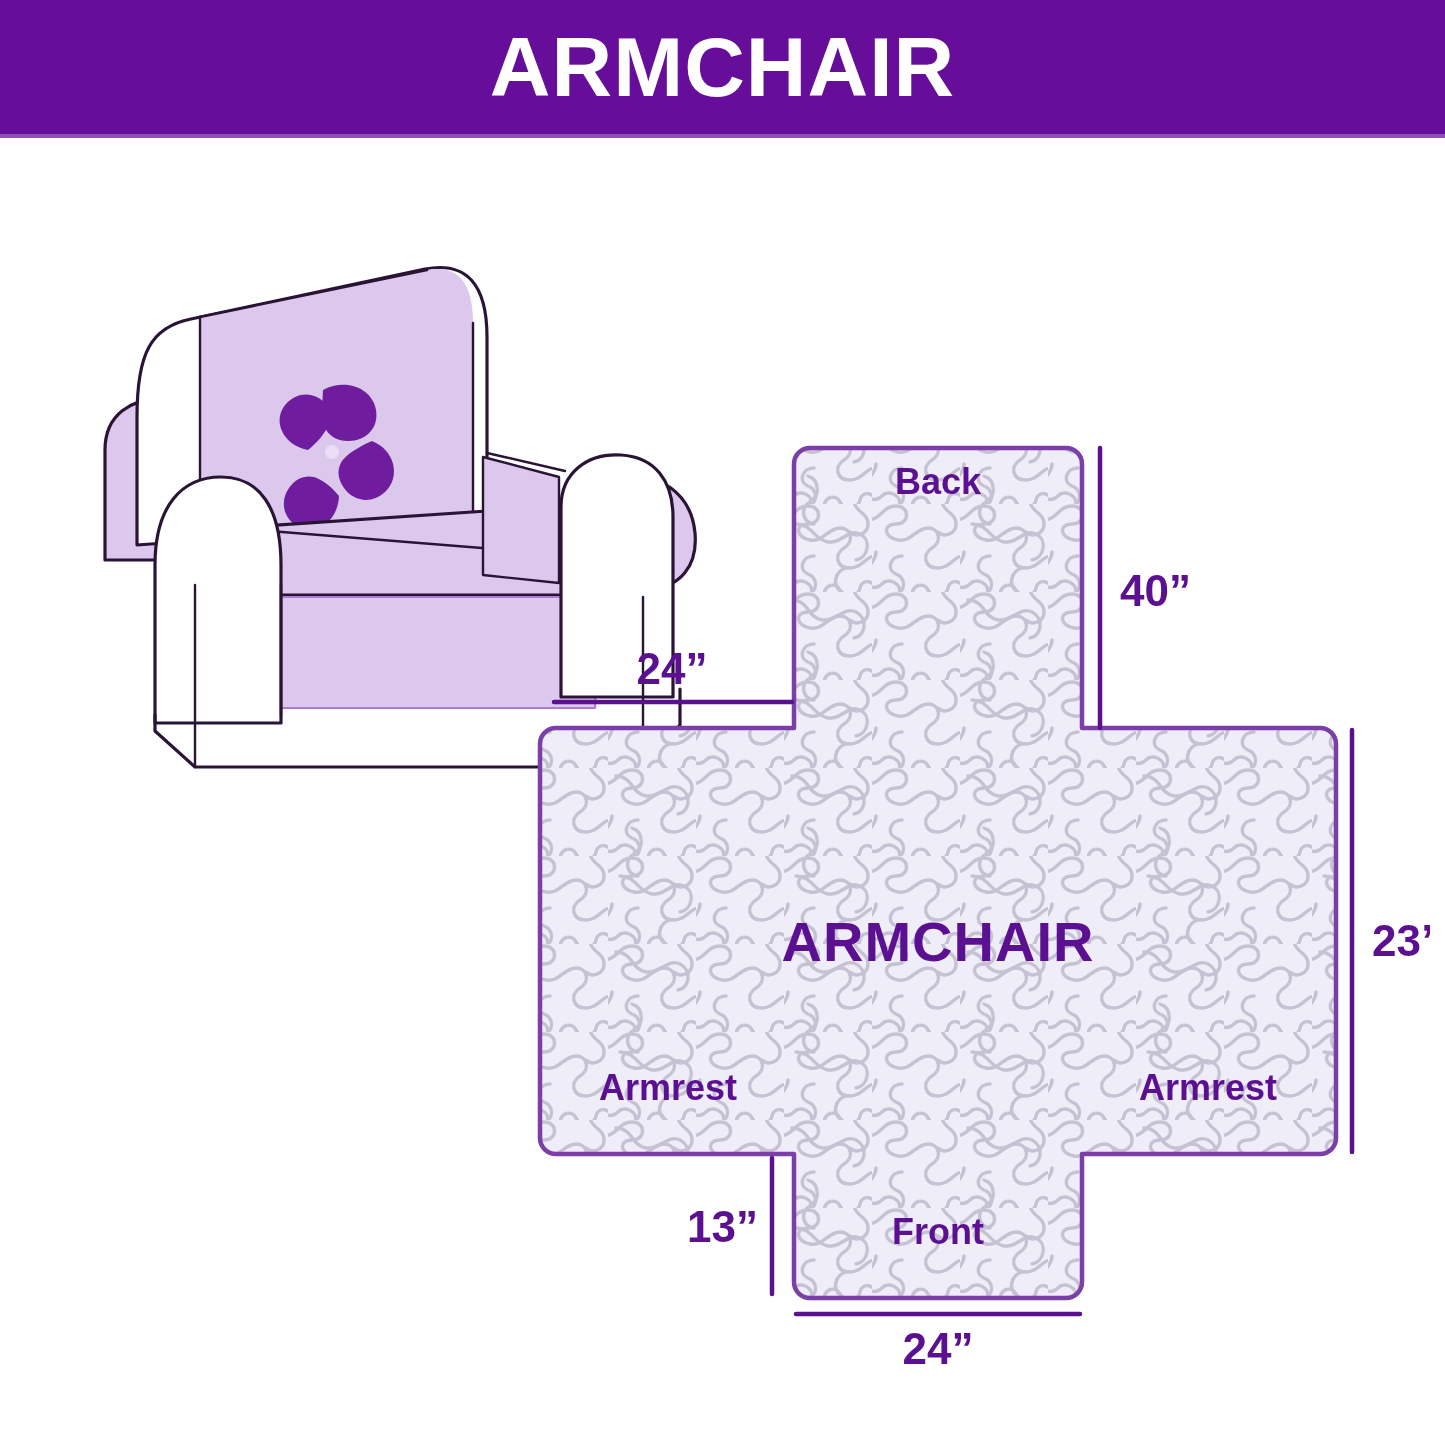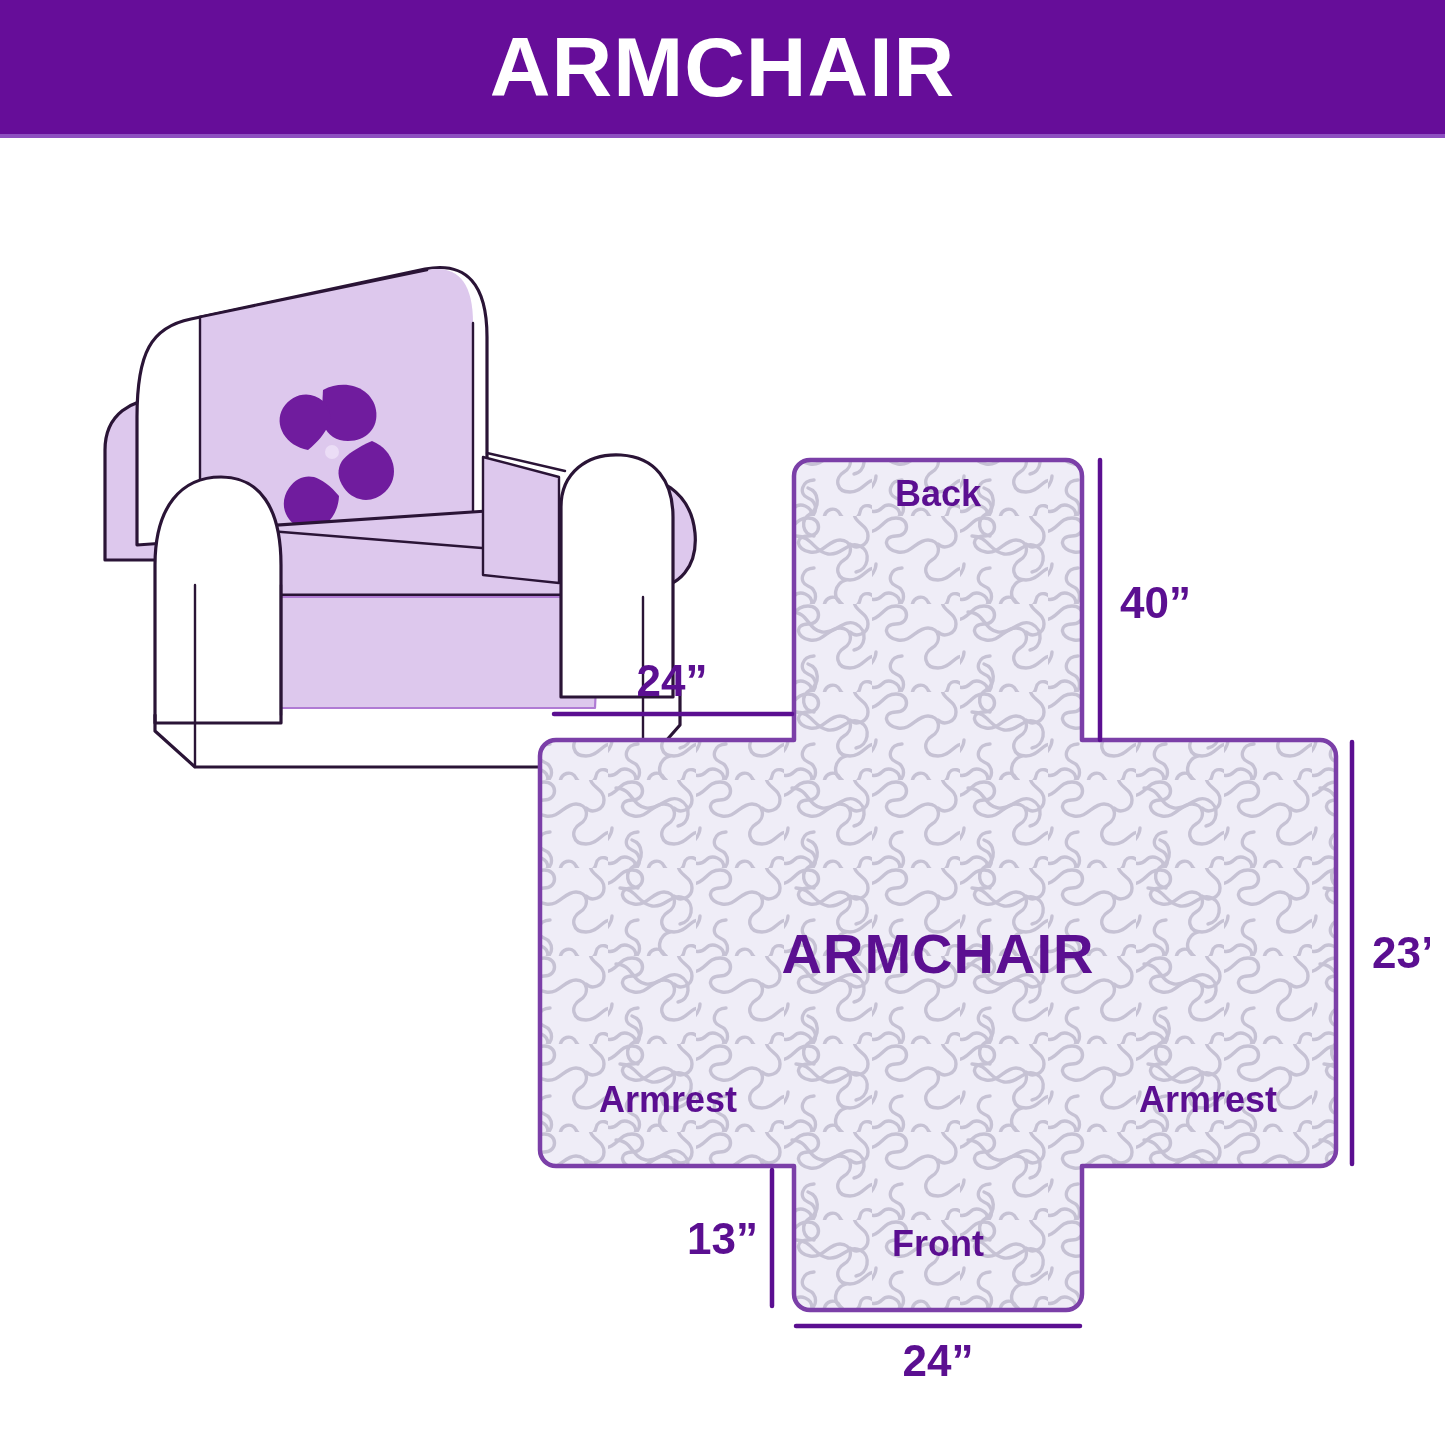--- a/index.html
+++ b/index.html
@@ -52,21 +52,21 @@
     top: 245px;
     width: 620px;
     height: 525px;
   }
   #armchair-illustration svg { display: block; width: 100%; height: 100%; }
 
   
   #cover-diagram {
     position: absolute;
     left: 520px;
-    top: 428px;
+    top: 416px;
     width: 910px;
     height: 980px;
   }
   #cover-diagram svg { display: block; width: 100%; height: 100%; }
 
   .dim-text {
     font-family: "Liberation Sans", sans-serif;
     font-weight: bold;
     fill: #5B0F91;
   }

